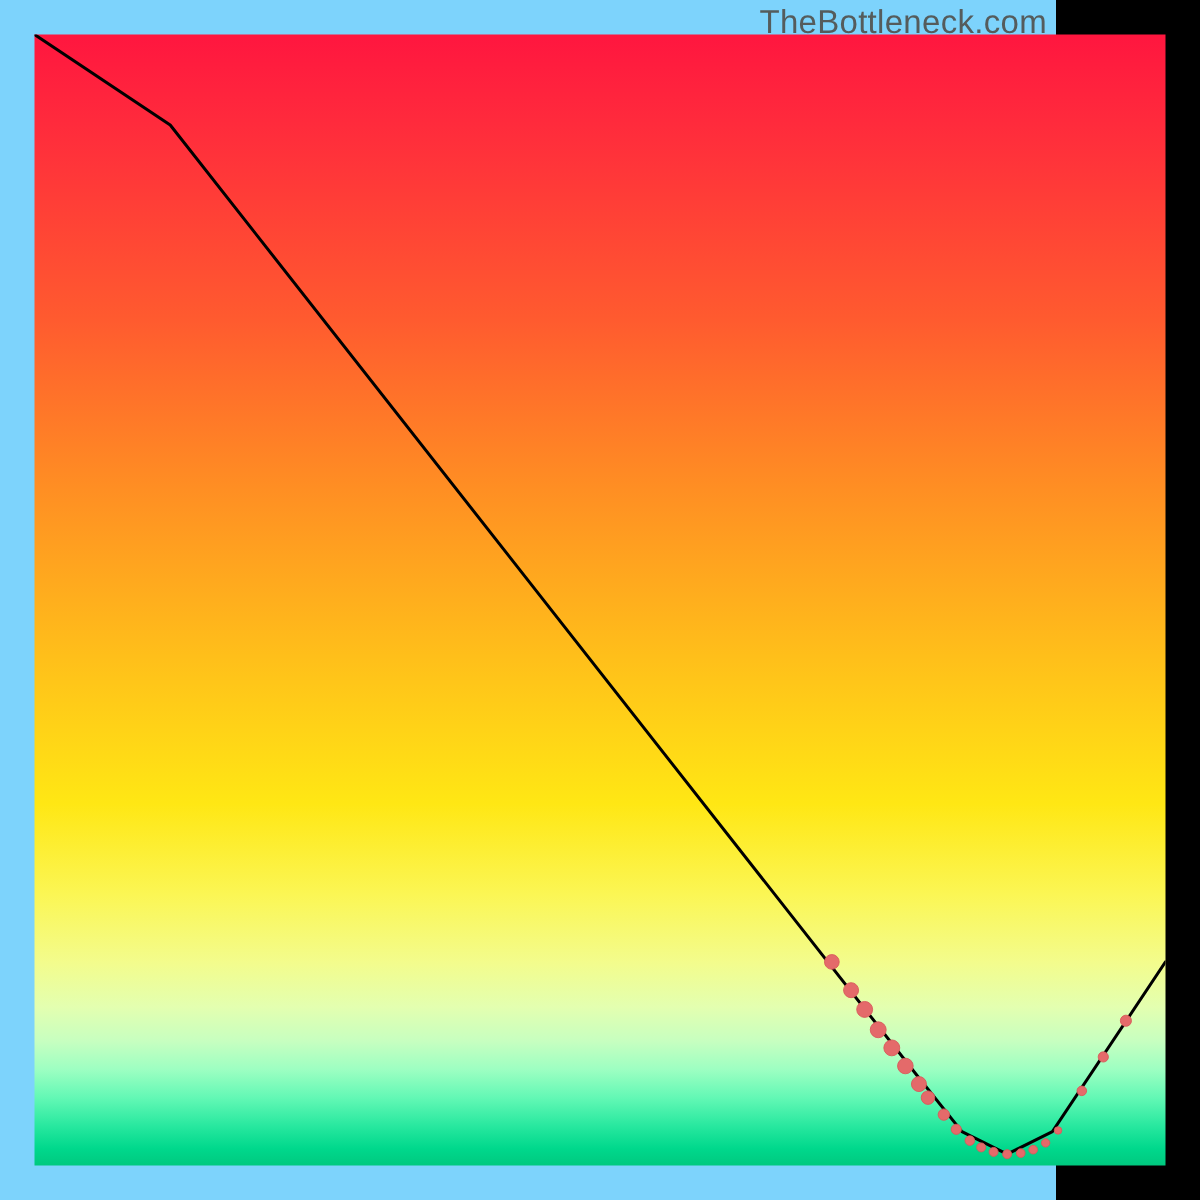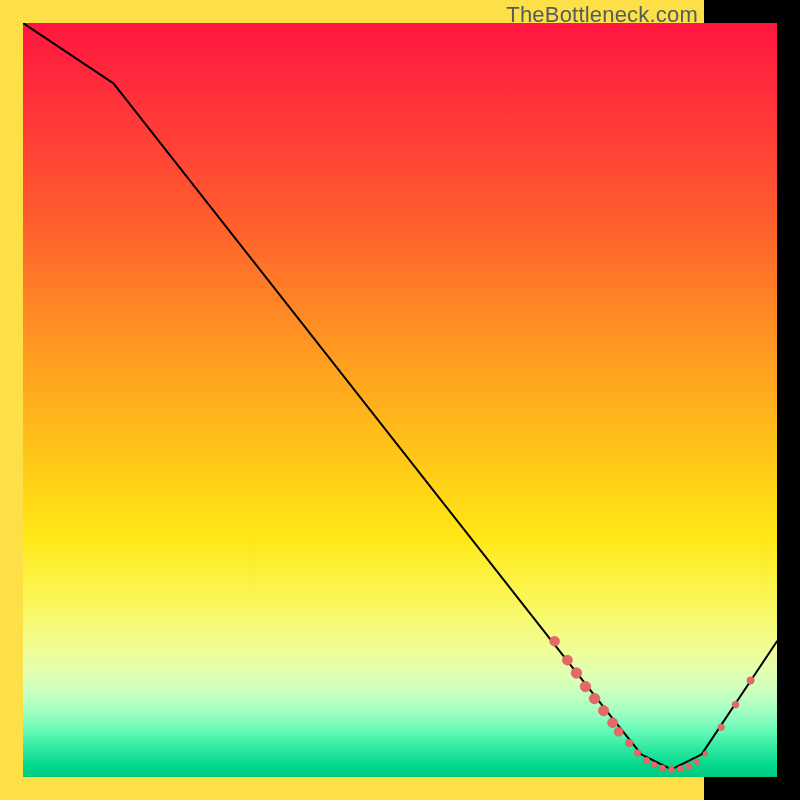--- a/index.html
+++ b/index.html
@@ -8,21 +8,21 @@
     width: 800px;
     height: 800px;
     background: #000;
     overflow: hidden;
     font-family: Arial, Helvetica, sans-serif;
   }
   .frame {
     position: relative;
     width: 704px;
     height: 800px;
-    background: #fde047;
+    background: #7dd3fc;
   }
   .plot-area {
     position: absolute;
     left: 23px;
     top: 23px;
     width: 754px;
     height: 754px;
     
     background: linear-gradient(
       to bottom,

